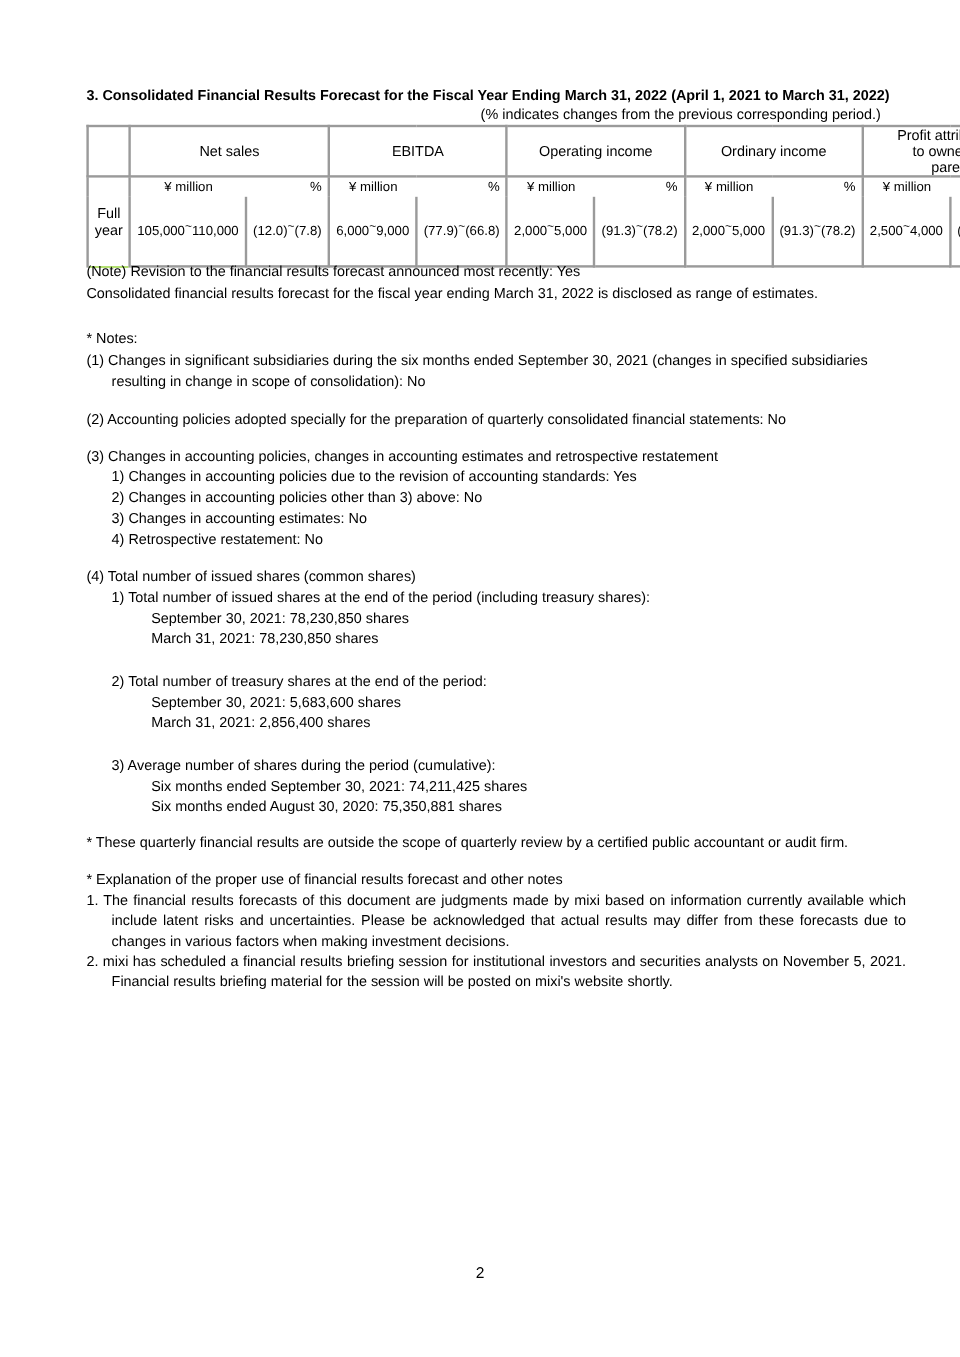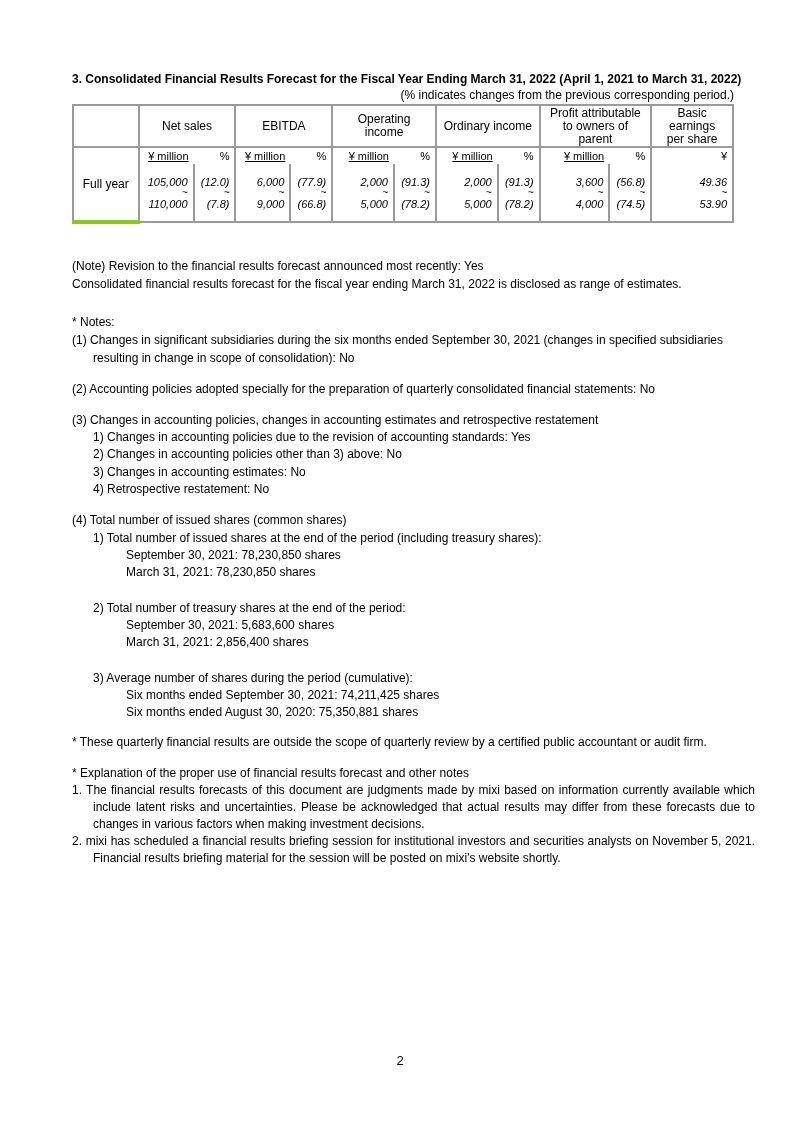--- a/index.html
+++ b/index.html
@@ -14,27 +14,27 @@
     position: absolute; top: 104px; left: 0; width: 662px;
     border-collapse: collapse; font-size: 12px;
   }
   table.fc td, table.fc th {
     border-left: 2px solid #9a9a9a; border-right: 2px solid #9a9a9a;
     padding: 0 5px; font-weight: normal;
   }
   table.fc tr.head th { border-top: 2px solid #9a9a9a; border-bottom: 2px solid #9a9a9a; height: 40px; text-align: center; line-height: 13px; }
   table.fc tr.units td { height: 16px; font-size: 11px; vertical-align: middle; }
   table.fc tr.vals td { height: 57px; font-size: 11px; vertical-align: middle; border-bottom: 2px solid #9a9a9a; }
-  table.fc td.l { text-align: right; border-right: none; text-decoration: underline; }
+  table.fc td.l { text-align: center; border-right: none; }
   table.fc td.r { text-align: right; border-left: none; }
   table.fc td.full { text-align: right; }
-  .stack { display: flex; flex-direction: column; line-height: 14px; font-style: italic; }
+  .stack { display: flex; line-height: 14px; }
   .stack span.tilde { line-height: 8px; height: 8px; font-size: 10px; }
   .rowlabel { text-align: center !important; font-size: 12px !important; }
-  .para { position: absolute; left: 0; font-size: 12px; line-height: 17px; white-space: nowrap; margin-top: 40px; }
+  .para { position: absolute; left: 0; font-size: 12px; line-height: 17px; white-space: nowrap; }
   .b { font-weight: normal; }
   .wrap { white-space: normal; width: 662px; text-align: justify; }
   .hang { padding-left: 21px; text-indent: -21px; }
   .ind1 { left: 21px; text-align: right; }
   .ind2 { left: 54px; }
   .pagenum { position: absolute; top: 1053px; left: 0; width: 800px; text-align: center; font-size: 13px; }
 </style>
 </head>
 <body>
 
@@ -69,21 +69,21 @@
         <div>to owners of</div>
         <div>parent</div>
       </th>
       <th>
         <div>Basic</div>
         <div>earnings</div>
         <div>per share</div>
       </th>
     </tr>
     <tr class="units">
-      <td rowspan="2" class="rowlabel" style="border-bottom:4px solid #84cc16;margin-top:40px;">Full year</td>
+      <td rowspan="2" class="rowlabel" style="border-bottom:1px solid #84cc16;margin-top:40px;">Full year</td>
       <td class="l">¥ million</td>
       <td class="r">%</td>
       <td class="l">¥ million</td>
       <td class="r">%</td>
       <td class="l">¥ million</td>
       <td class="r">%</td>
       <td class="l">¥ million</td>
       <td class="r">%</td>
       <td class="l">¥ million</td>
       <td class="r">%</td>
@@ -141,21 +141,21 @@
           </td>
       <td class="r">
             <div class="stack">
               <span>(91.3)</span>
               <span class="tilde">~</span>
               <span>(78.2)</span>
             </div>
           </td>
       <td class="r" style="border-left:2px solid #9a9a9a">
             <div class="stack">
-              <span>3,600</span>
+              <span>2,500</span>
               <span class="tilde">~</span>
               <span>4,000</span>
             </div>
           </td>
       <td class="r">
             <div class="stack">
               <span>(56.8)</span>
               <span class="tilde">~</span>
               <span>(74.5)</span>
             </div>

